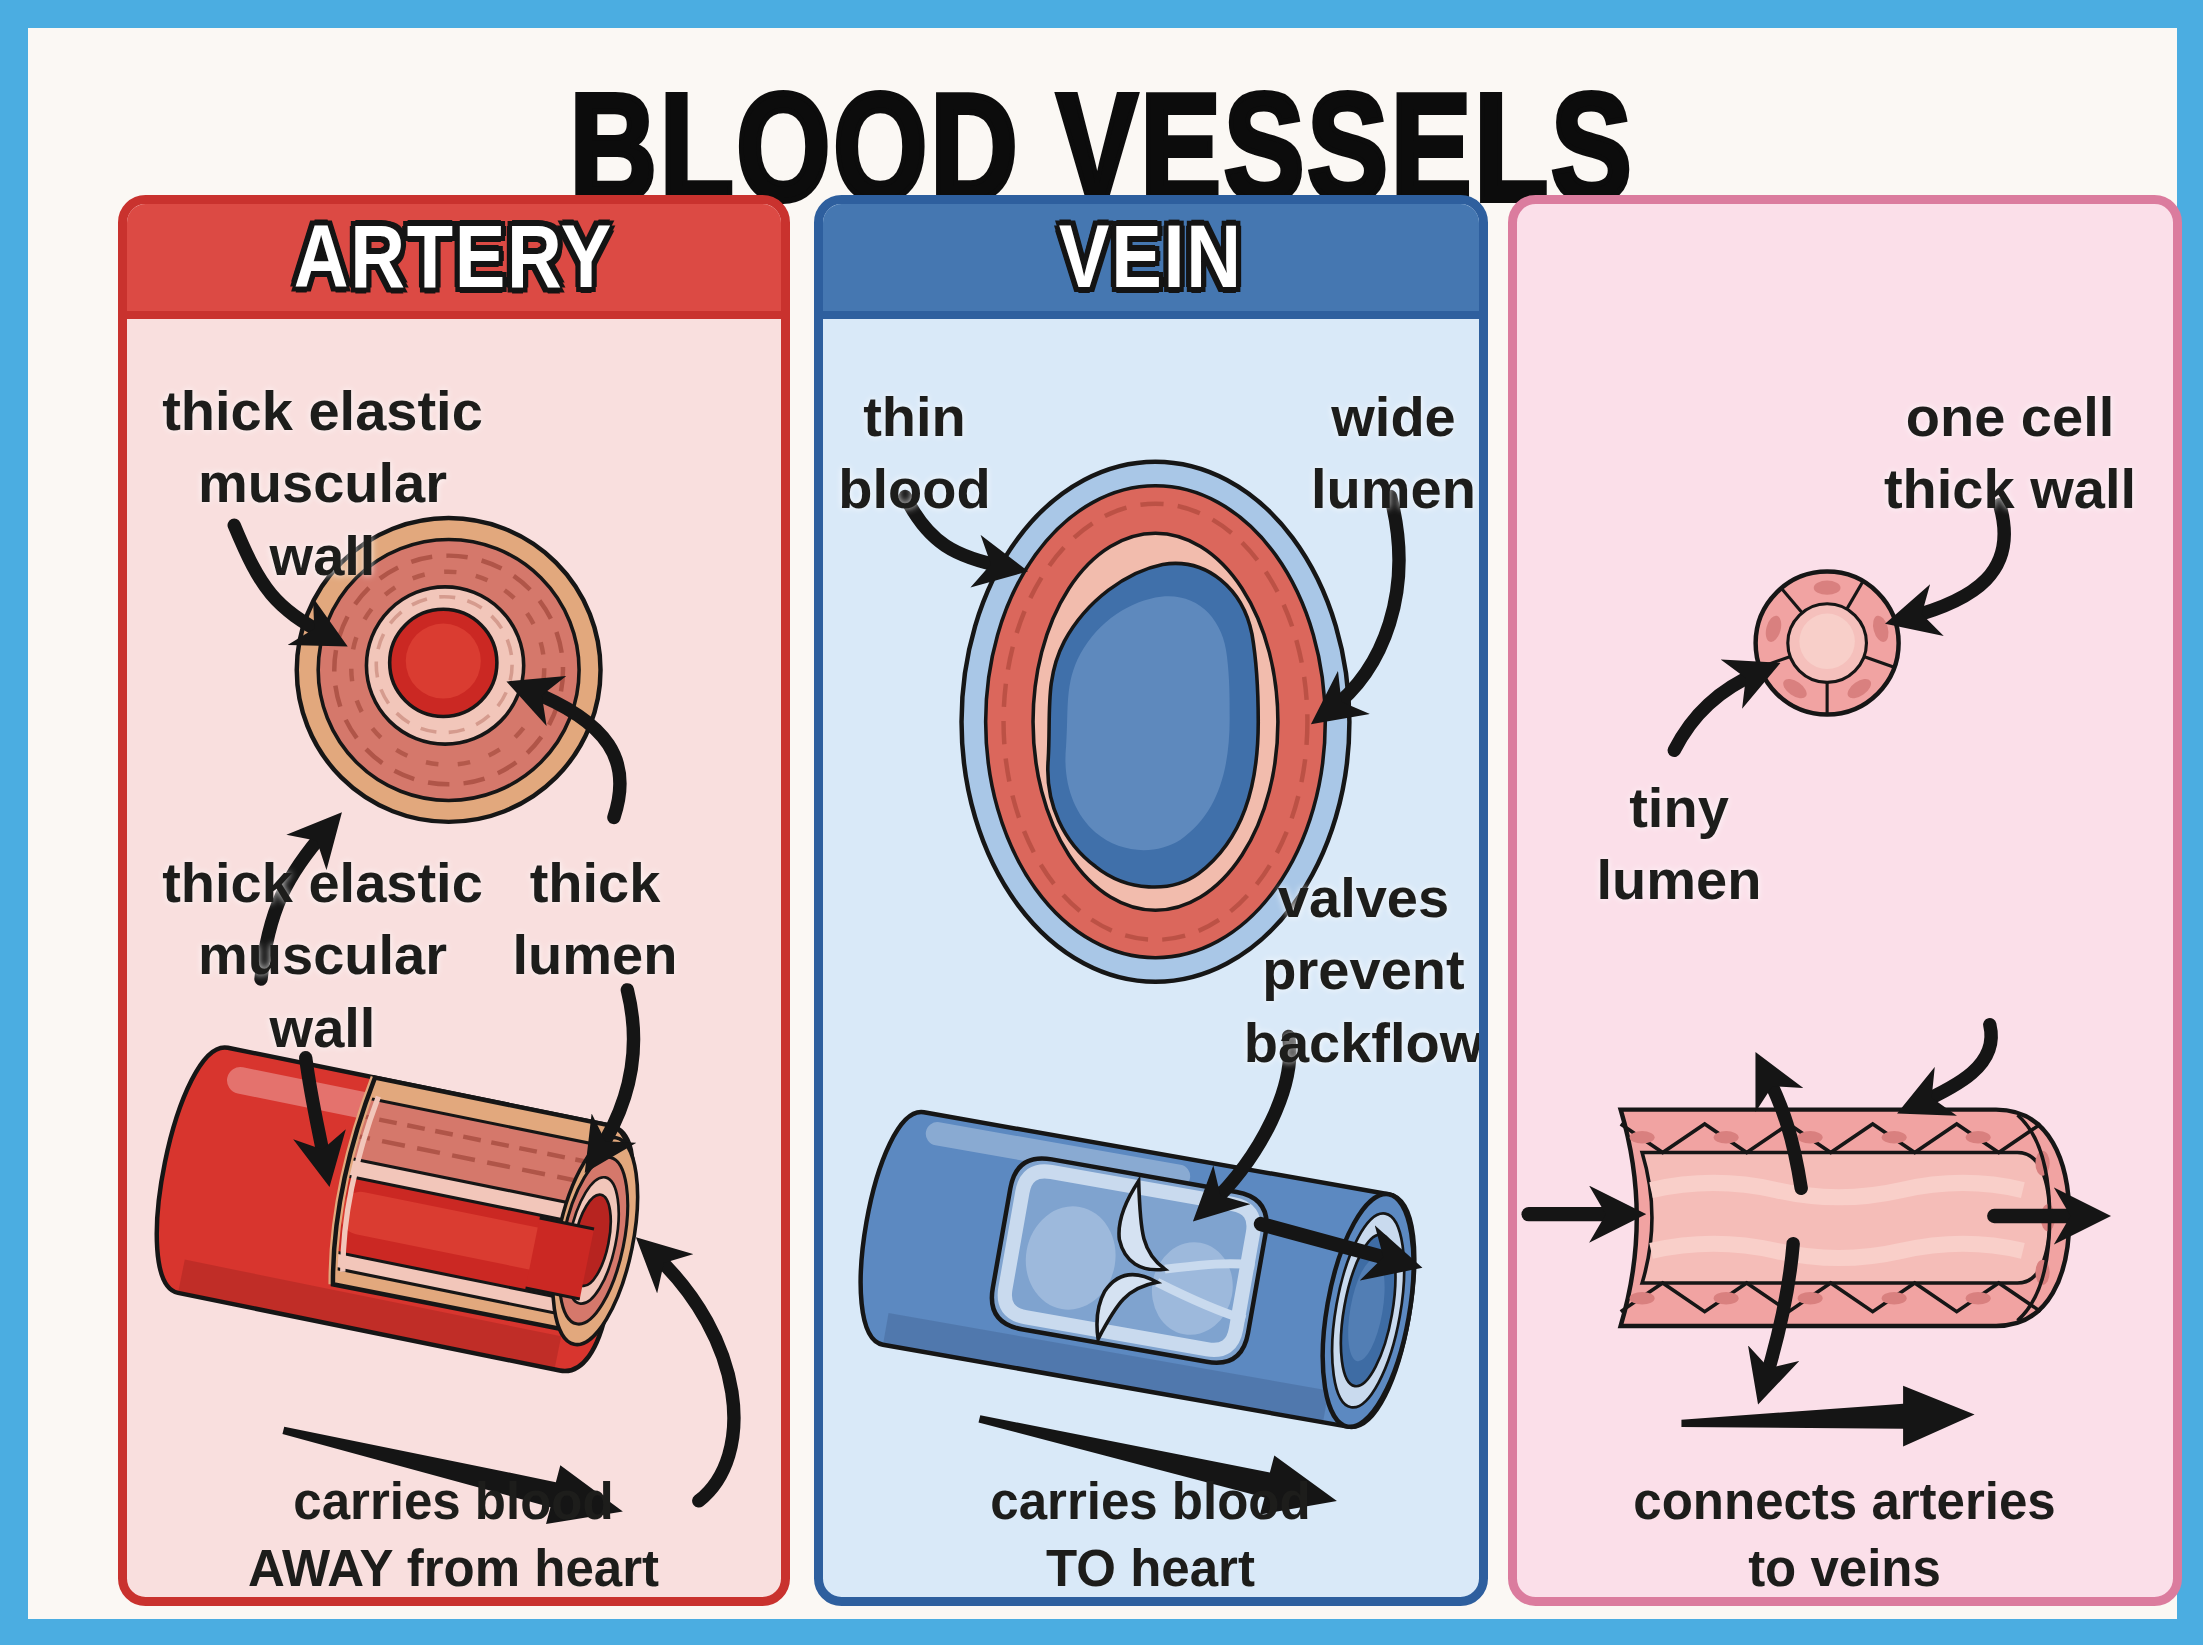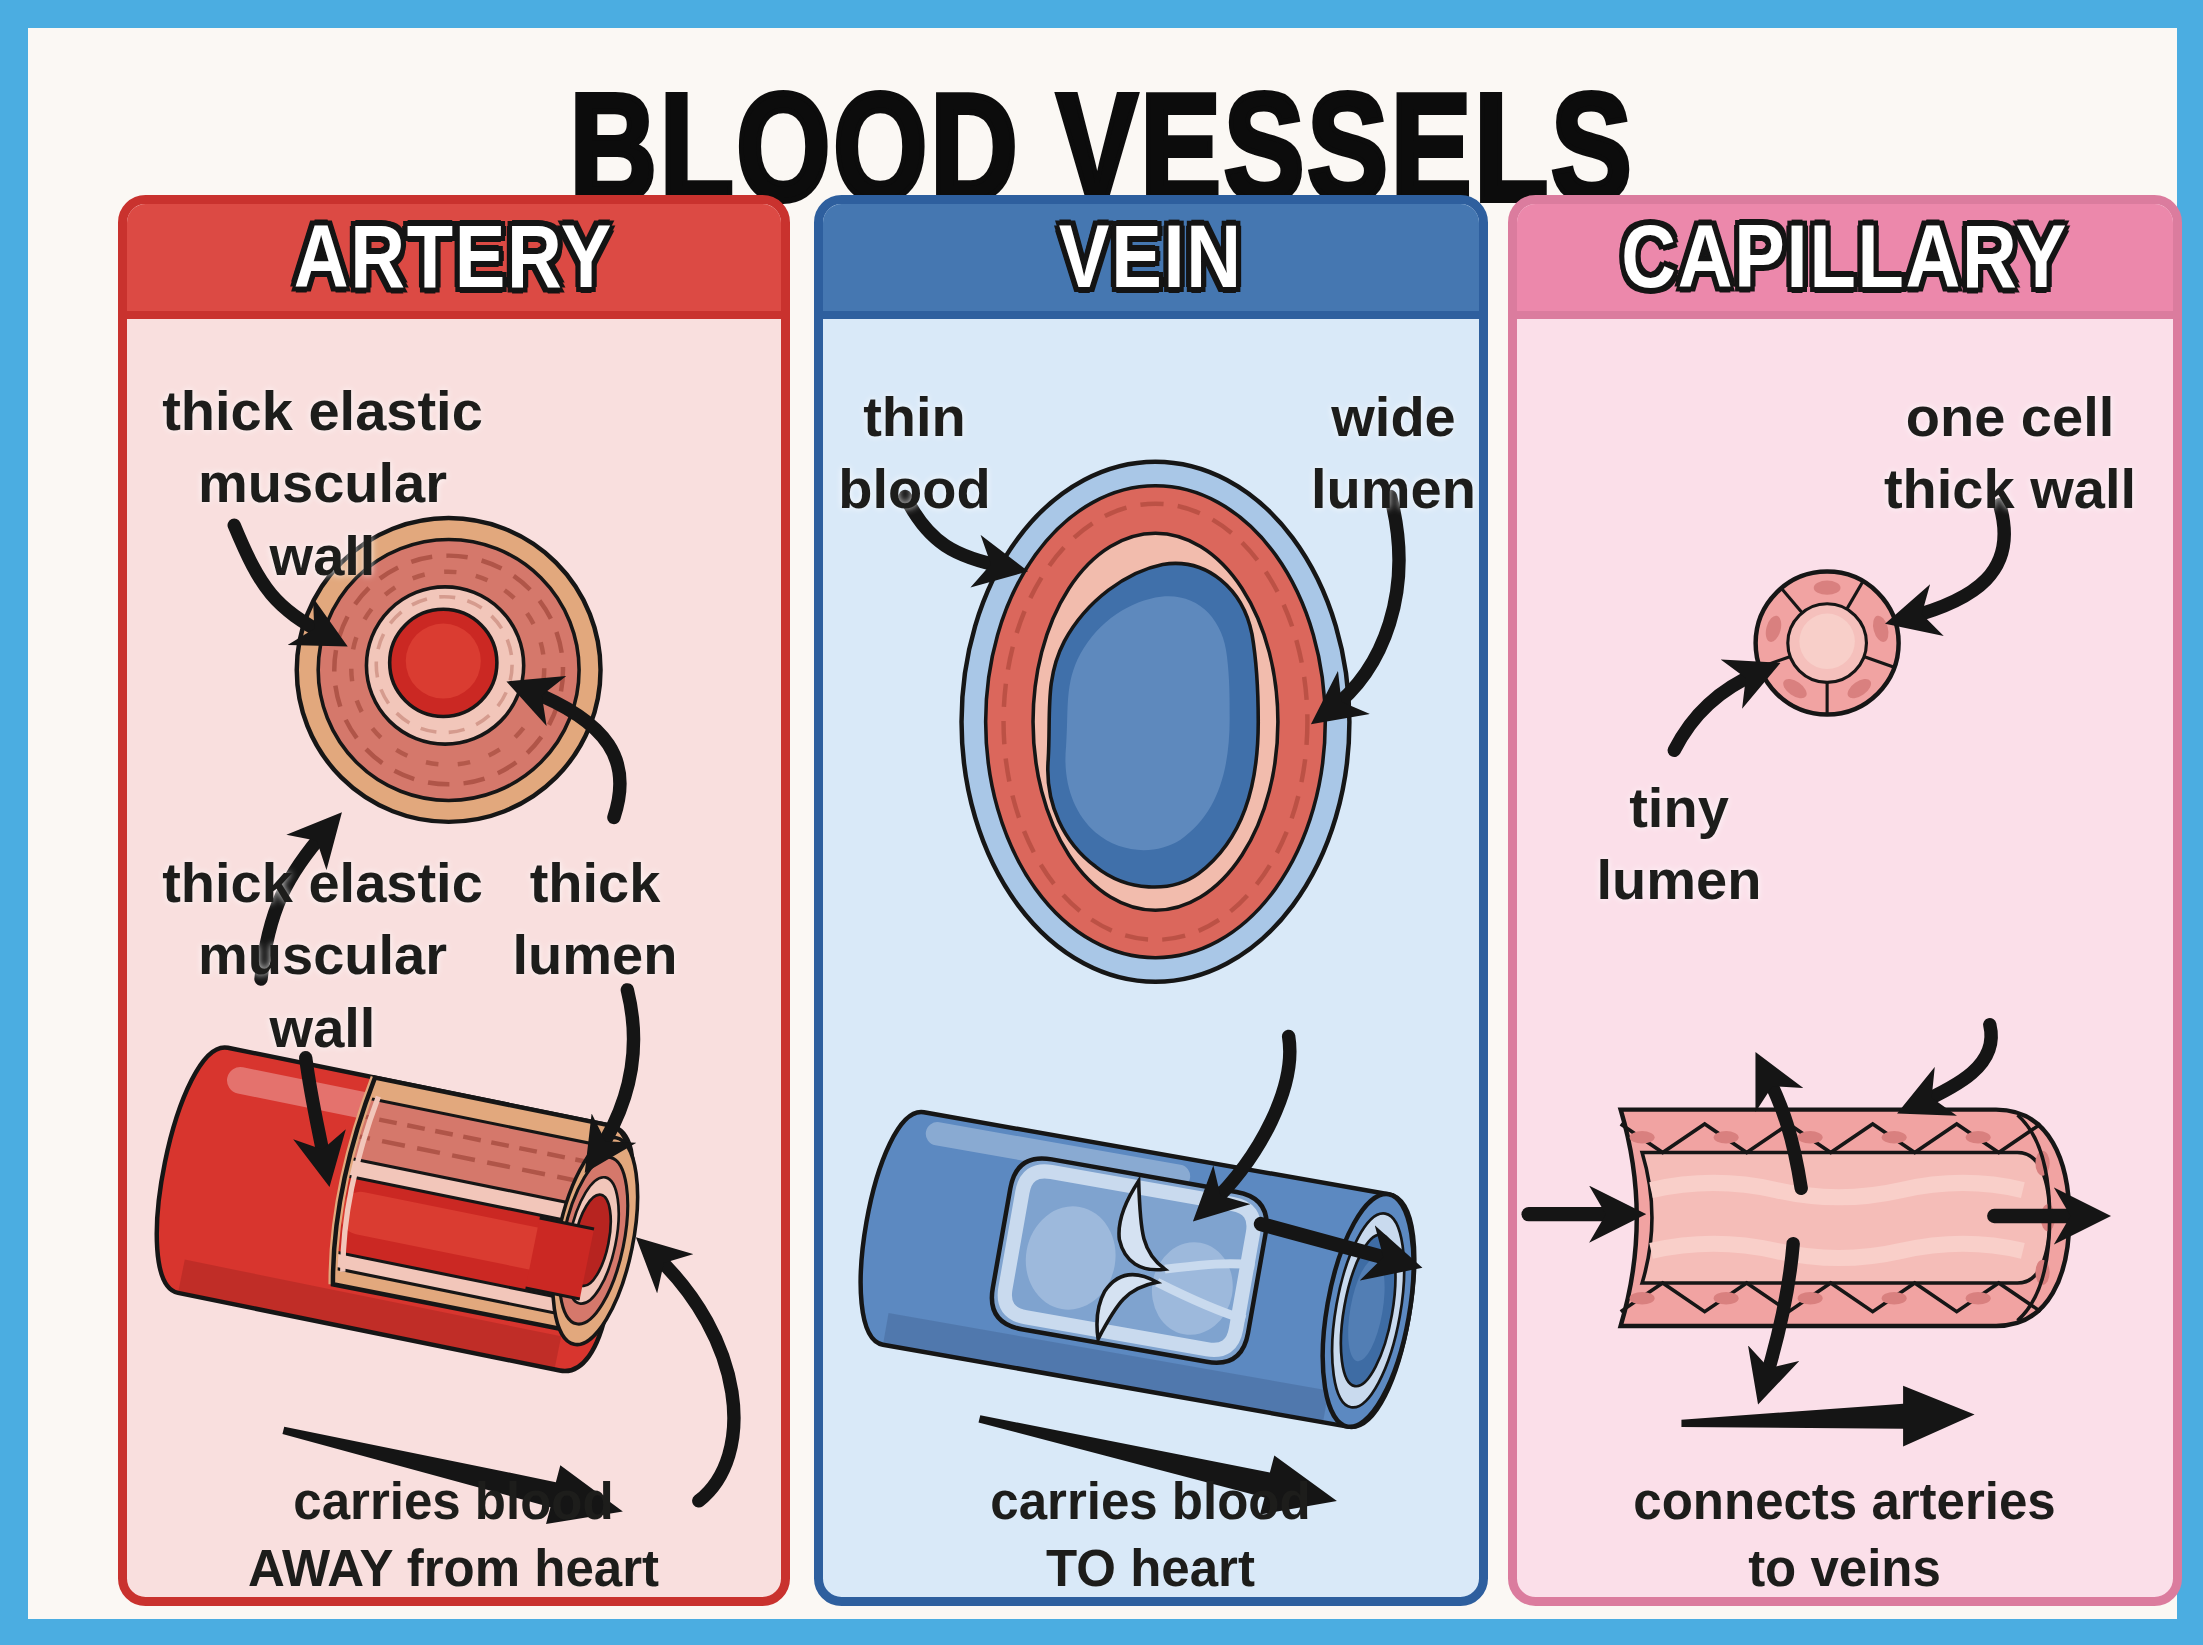--- a/index.html
+++ b/index.html
@@ -169,20 +169,23 @@
       </g>
       <path fill="#151515" d="M176,1344 L500,1408 L505,1389 L575,1440 L489,1455 L494,1436 L174,1352 Z"></path>
     </svg>
     <div class="phead">
         <span>VEIN</span>
       </div>
     <div class="lbl" style="left:0px;top:177px;width:184px">thin
 blood</div>
     <div class="lbl" style="left:468px;top:177px;width:206px">wide
 lumen</div>
+    <div class="lbl" style="left:404px;top:658px;width:274px">valves
+prevent
+backflow</div>
     <div class="caption">carries blood
 TO heart</div>
   </div>
 
   <div class="panel capillary" style="top:167px">
     <svg class="art" viewBox="0 0 734 1536">
       <defs>
         <marker id="ah-c" viewBox="0 0 12 12" refX="7" refY="6" markerWidth="4" markerHeight="4" orient="auto">
           <path d="M0,0 L12,6 L0,12 L3.5,6 Z" fill="#151515"></path>
         </marker>
@@ -237,23 +240,20 @@
         <path d="M540,325 C562,400 512,432 436,452" marker-end="url(#ah-c)"></path>
         <path d="M176,600 C196,560 226,532 272,512" marker-end="url(#ah-c)"></path>
         <path d="M529,907 C540,952 492,976 448,996" marker-end="url(#ah-c)"></path>
         <path stroke-width="16" d="M13,1119 L118,1119" marker-end="url(#ah-c)"></path>
         <path stroke-width="16" d="M534,1121 L638,1121" marker-end="url(#ah-c)"></path>
         <path d="M318,1090 C309,1032 298,1000 278,960" marker-end="url(#ah-c)"></path>
         <path d="M309,1152 C304,1212 291,1262 277,1308" marker-end="url(#ah-c)"></path>
       </g>
       <path fill="#151515" d="M184,1349 L432,1331 L432,1311 L512,1343 L432,1379 L432,1359 L184,1357 Z"></path>
     </svg>
-    <div class="phead">
-        <span>CAPILLARY</span>
-      </div>
     <div class="lbl" style="left:321px;top:177px;width:345px">one cell
 thick wall</div>
     <div class="lbl" style="left:33px;top:568px;width:239px;text-align:center;padding-left:20px">tiny
 lumen</div>
     <div class="caption">connects arteries
 to veins</div>
   </div>
 </div>
 
 

